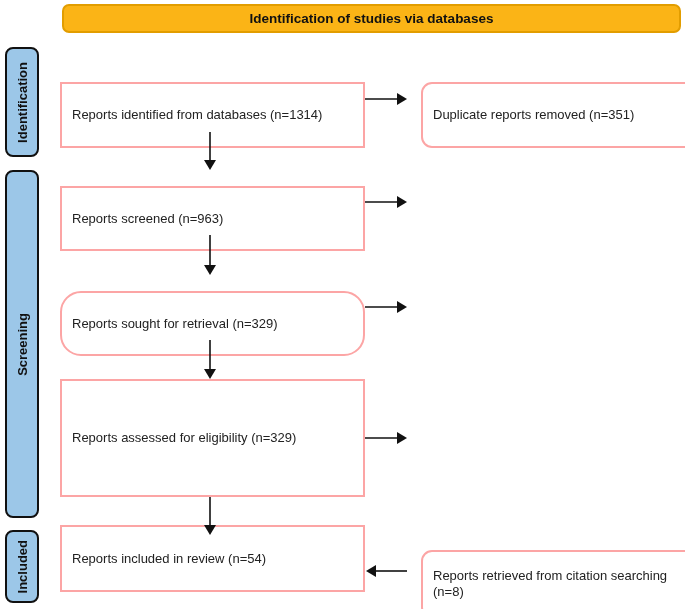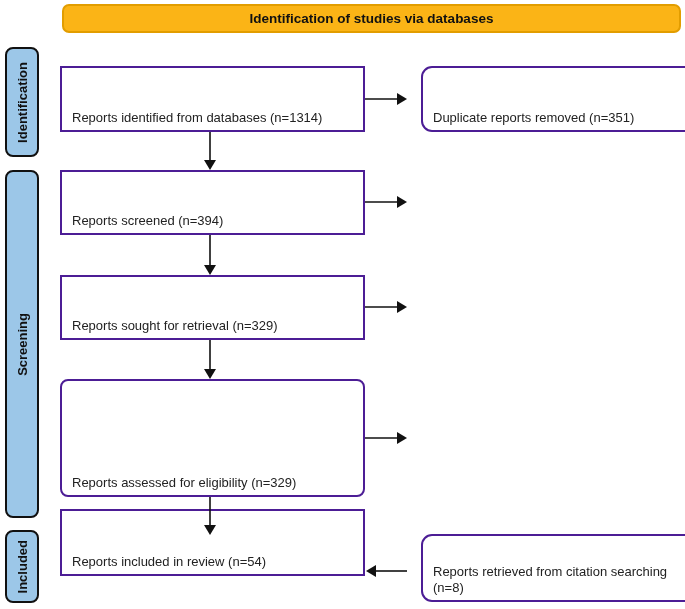--- a/index.html
+++ b/index.html
@@ -20,24 +20,24 @@
   .stage-label{
     left:5px;width:34px;
     background:#9CC7E8;border:2px solid #111;border-radius:8px;
     display:flex;align-items:center;justify-content:center;
   }
   .stage-label span{
     writing-mode:vertical-rl;transform:rotate(180deg);
     font-size:13px;font-weight:bold;color:#111;white-space:nowrap;
   }
   .flow-box{
-    background:#ffffff;border:2px solid #4c1d95;
-    display:flex;align-items:flex-end;
+    background:#ffffff;border:2px solid #fca5a5;
+    display:flex;align-items:center;
     padding:4px 8px 4px 10px;
-    font-size:13px;line-height:16px;color:#222;
+    font-size:13px;line-height:16px;color:#222;margin-top:16px;
   }
   .col-left{left:60px;width:305px;}
   .col-right{left:421px;width:276px;border-radius:11px;}
   .reasons{font-size:12.8px;line-height:18.5px;}
   .reasons .reason-line{padding-left:5px;white-space:nowrap;}
   svg.arrows{position:absolute;left:0;top:0;pointer-events:none;}
 </style>
 </head>
 <body>
 
@@ -54,26 +54,26 @@
     <span>Screening</span>
   </div>
   <div class="abs stage-label" style="top:530px;height:73px;">
     <span>Included</span>
   </div>
 
   <div class="abs flow-box col-left" style="top:66px;height:66px;">
     <span>Reports identified from databases (n=1314)</span>
   </div>
   <div class="abs flow-box col-left" style="top:170px;height:65px;">
-    <span>Reports screened (n=394)</span>
+    <span>Reports screened (n=963)</span>
   </div>
-  <div class="abs flow-box col-left" style="top:275px;height:65px;">
+  <div class="abs flow-box col-left" style="top:275px;height:65px;border-radius:21px;">
     <span>Reports sought for retrieval (n=329)</span>
   </div>
-  <div class="abs flow-box col-left" style="top:379px;height:118px;border-radius:8px;">
+  <div class="abs flow-box col-left" style="top:363px;height:118px;">
     <span>Reports assessed for eligibility (n=329)</span>
   </div>
   <div class="abs flow-box col-left" style="top:509px;height:67px;">
     <span>Reports included in review (n=54)</span>
   </div>
 
   <div class="abs flow-box col-right" style="top:66px;height:66px;">
     <span>Duplicate reports removed (n=351)</span>
   </div>
   <div class="abs flow-box col-right" style="top:534px;height:68px;">

